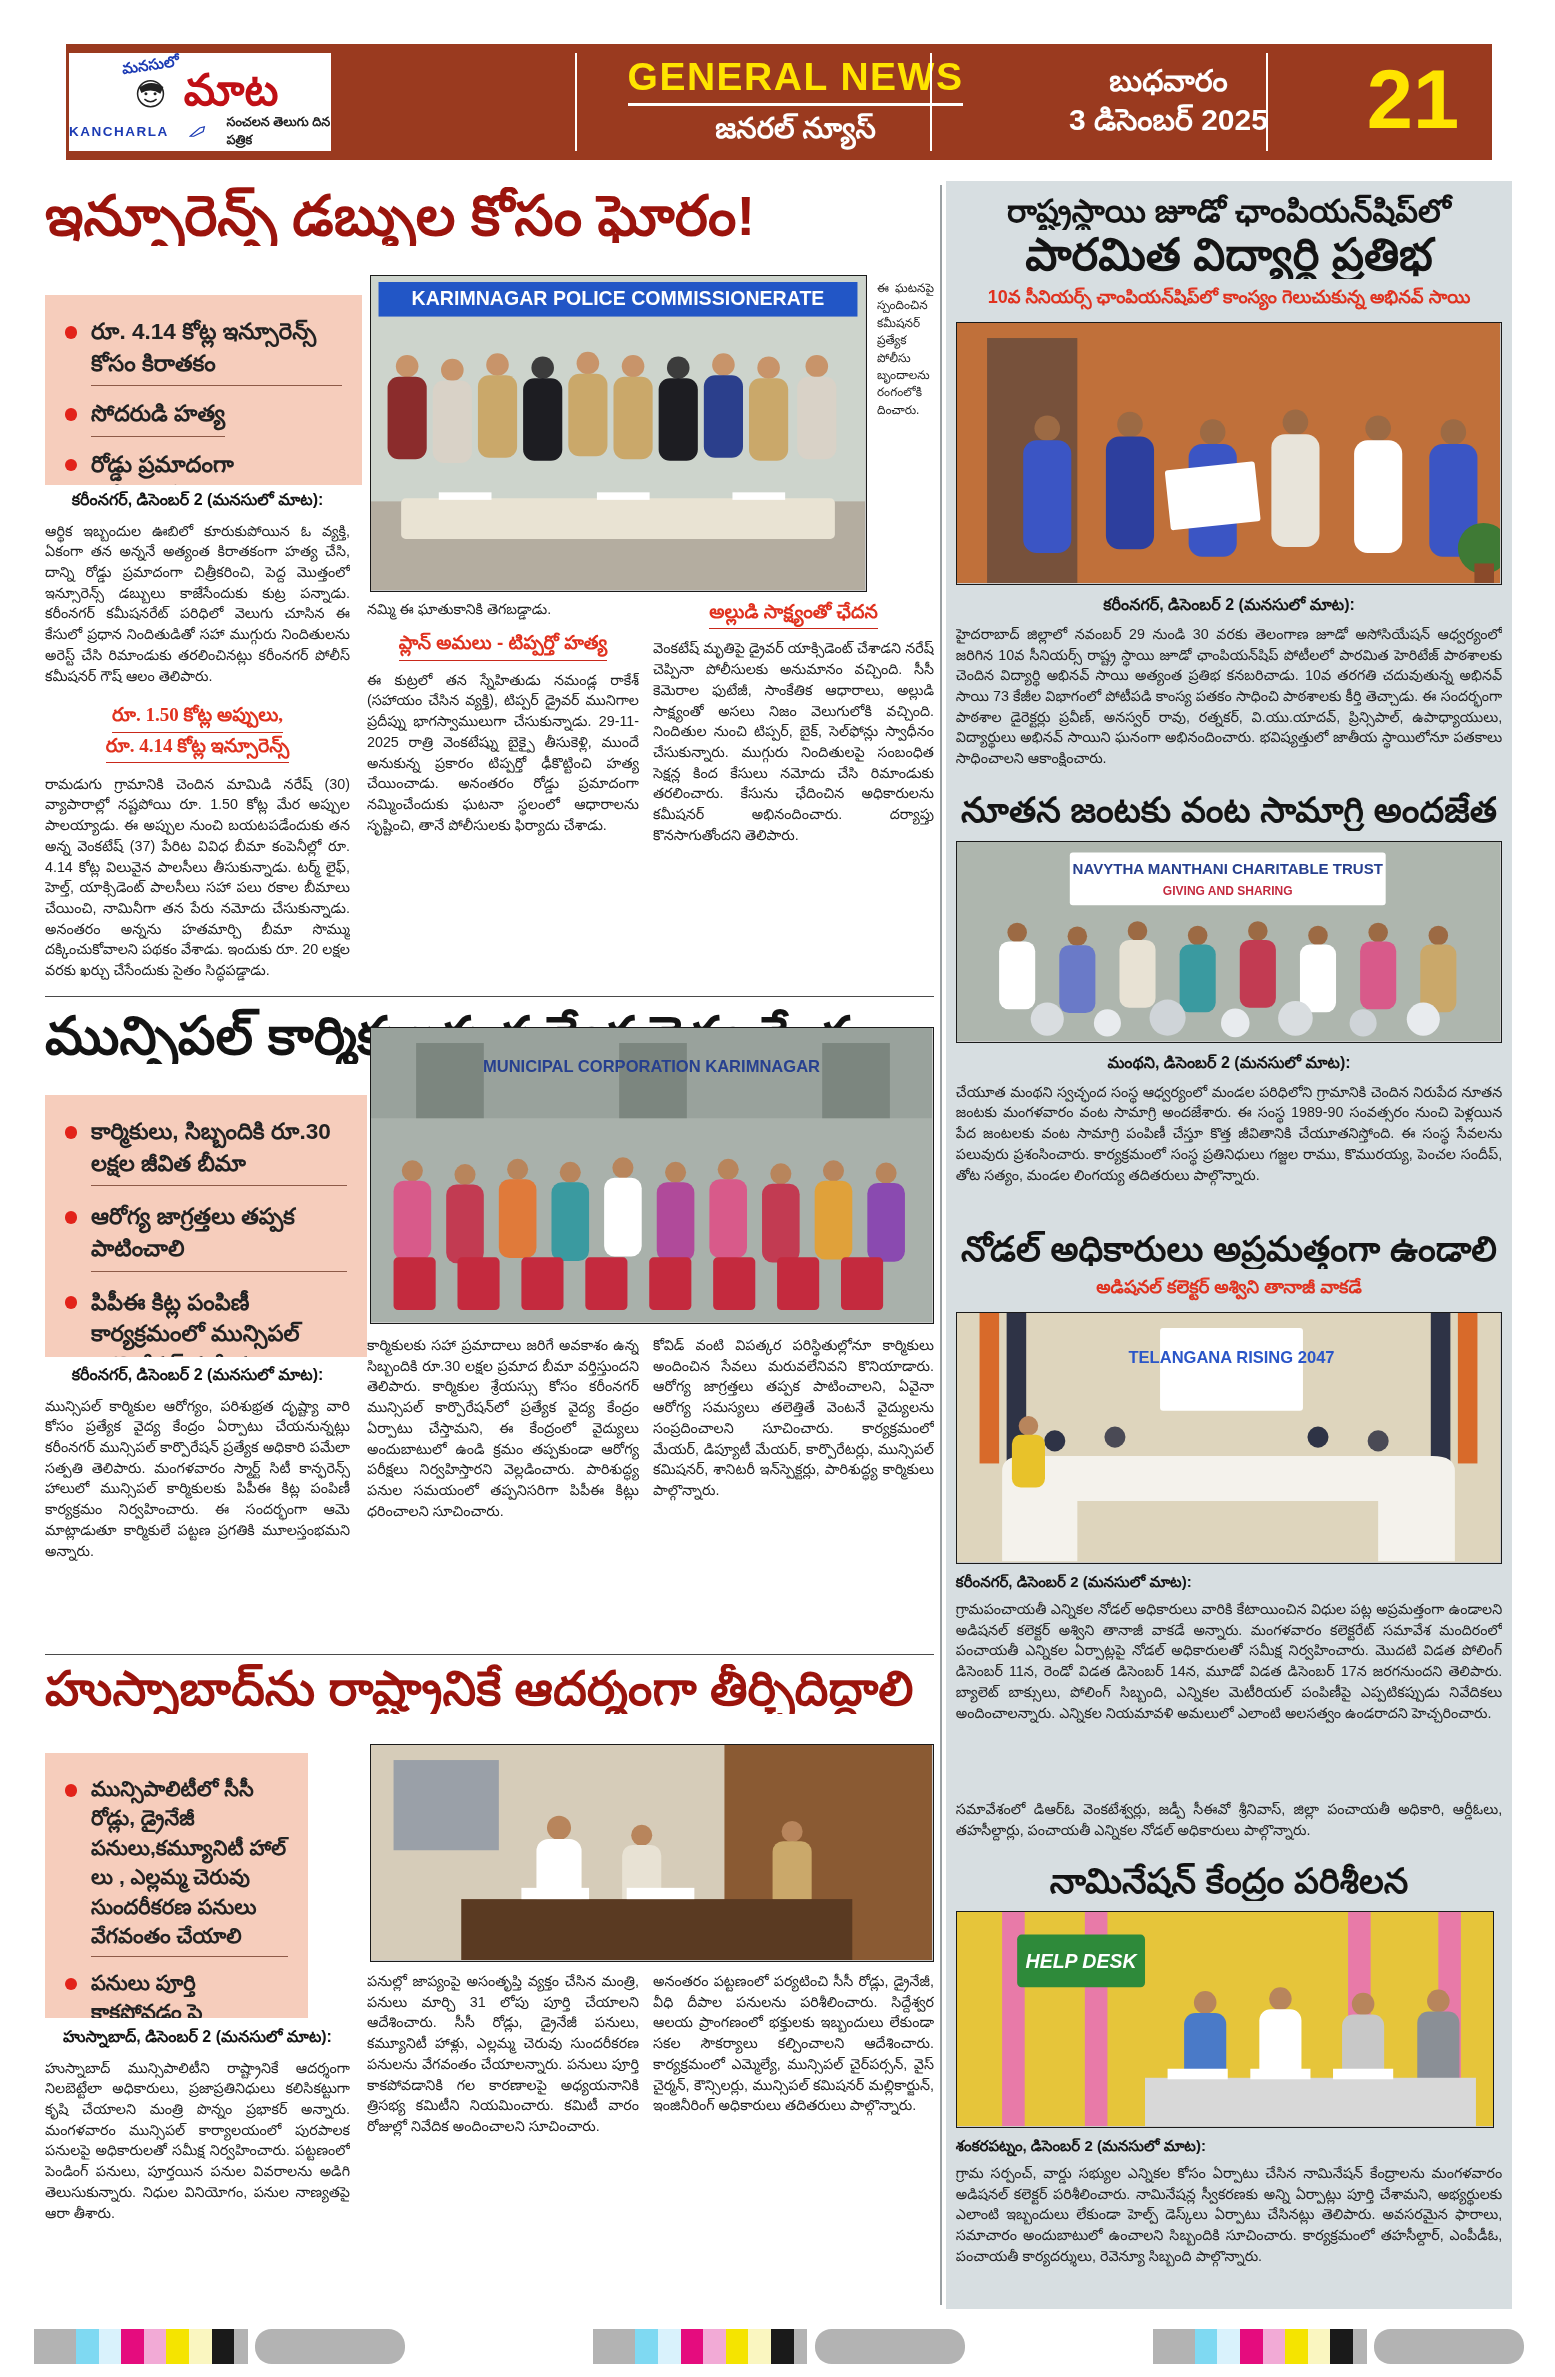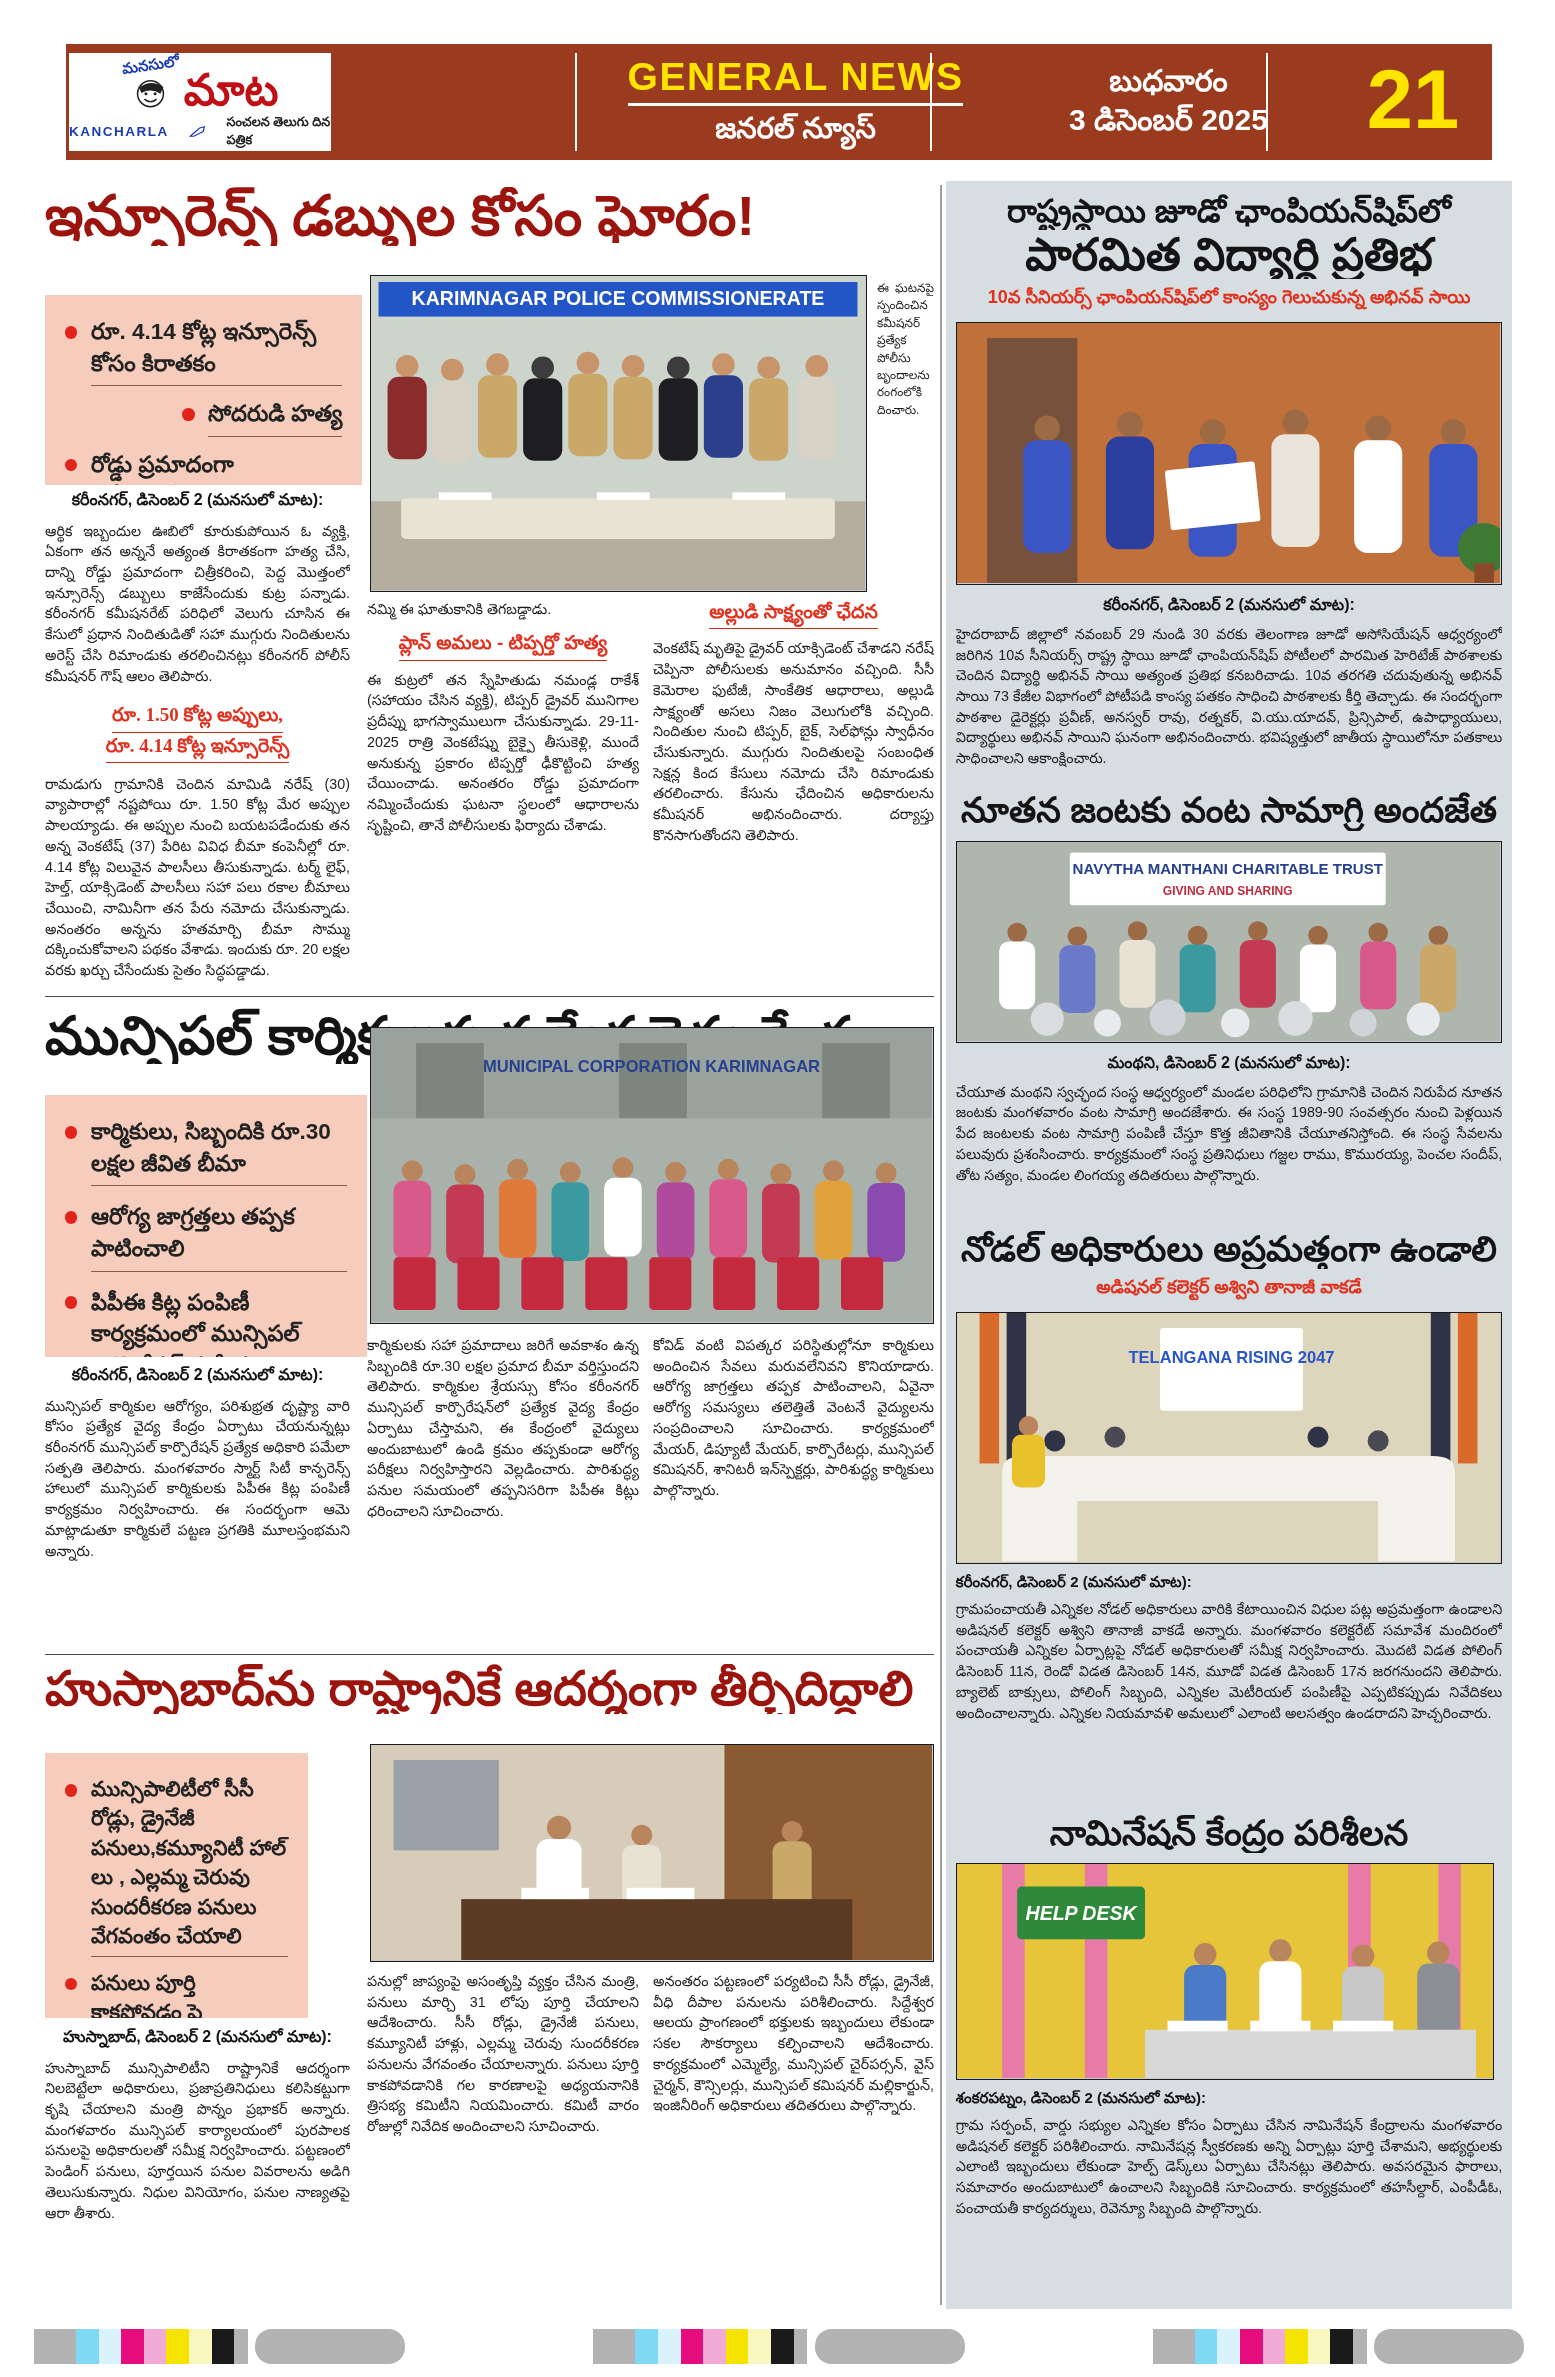--- a/index.html
+++ b/index.html
@@ -22,21 +22,21 @@
   .hdr-center{position:absolute;left:519px;top:10.5px;width:421px;text-align:center;}
   .hdr-en{color:#ffe400;font-weight:bold;font-size:39px;letter-spacing:1.5px;display:inline-block;border-bottom:3px solid #ffffff;padding-bottom:4.5px;}
   .hdr-te{color:#ffffff;font-weight:bold;font-size:29px;margin-top:6px;}
   .hdr-date{position:absolute;left:956px;top:16.6px;width:293px;text-align:center;color:#ffffff;font-weight:bold;font-size:30px;line-height:1.3;}
   .hdr-page{position:absolute;left:1219px;top:6px;width:256px;text-align:center;color:#ffe400;font-weight:bold;font-size:83px;line-height:1.2;}
 
   
   .hl{font-weight:bold;line-height:1.05;overflow:hidden;white-space:nowrap;}
   .hl-red{color:#9b140d;}
   .hl-black{color:#141414;}
-  .bullet-box{background:#f6cdbc;padding:21px 19.6px;display:flex;flex-direction:column;gap:15px;box-sizing:border-box;overflow:hidden;align-items:flex-end;}
+  .bullet-box{background:#f6cdbc;padding:21px 19.6px;display:flex;flex-direction:column;gap:15px;box-sizing:border-box;overflow:hidden;}
   .bullet-item{display:flex;gap:13.5px;font-size:22.6px;font-weight:bold;color:#232323;line-height:1.4;}
   .bullet-dot{width:12.8px;height:12.8px;border-radius:50%;background:#e2231a;margin-top:9.8px;flex:none;}
   .bullet-text{border-bottom:1.5px solid #8d5a48;padding-bottom:6px;}
   .dateline{font-weight:bold;font-size:16px;text-align:center;color:#141414;}
   .body-text{font-size:14.3px;line-height:1.45;text-align:justify;color:#1e1e1e;}
   .red-sub{color:#e0321f;font-weight:bold;text-align:center;font-size:19px;line-height:1.35;}
   .red-sub .u{display:inline-block;border-bottom:1.5px solid #c9281a;padding-bottom:3.8px;}
   .col{overflow:hidden;box-sizing:border-box;}
   .photo{border:1.5px solid #1a1a1a;background:#c9c9c9;overflow:hidden;box-sizing:border-box;}
   .photo svg{display:block;}
@@ -471,20 +471,21 @@
               <circle cx="560" cy="170" r="14" fill="#4a4a55"></circle>
             <g transform="translate(95,150)">
                 <circle r="13" fill="#b8855c"></circle>
                 <rect x="-22" y="12" width="44" height="70" rx="12" fill="#e8c22a"></rect>
               </g>
           </g>
         </svg>
       </div>
       <div class="rp-date-left">కరీంనగర్, డిసెంబర్ 2 (మనసులో మాట):</div>
       <div class="rp-body" style="height:194px;overflow:hidden;">గ్రామపంచాయతీ ఎన్నికల నోడల్ అధికారులు వారికి కేటాయించిన విధుల పట్ల అప్రమత్తంగా ఉండాలని అడిషనల్ కలెక్టర్ అశ్విని తానాజీ వాకడే అన్నారు. మంగళవారం కలెక్టరేట్ సమావేశ మందిరంలో పంచాయతీ ఎన్నికల ఏర్పాట్లపై నోడల్ అధికారులతో సమీక్ష నిర్వహించారు. మొదటి విడత పోలింగ్ డిసెంబర్ 11న, రెండో విడత డిసెంబర్ 14న, మూడో విడత డిసెంబర్ 17న జరగనుందని తెలిపారు. బ్యాలెట్ బాక్సులు, పోలింగ్ సిబ్బంది, ఎన్నికల మెటీరియల్ పంపిణీపై ఎప్పటికప్పుడు నివేదికలు అందించాలన్నారు. ఎన్నికల నియమావళి అమలులో ఎలాంటి అలసత్వం ఉండరాదని హెచ్చరించారు.</div>
+      <div class="rp-body" style="margin-top:6px;height:42px;overflow:hidden;">సమావేశంలో డిఆర్ఓ వెంకటేశ్వర్లు, జడ్పీ సీఈవో శ్రీనివాస్, జిల్లా పంచాయతీ అధికారి, ఆర్డీఓలు, తహసీల్దార్లు, పంచాయతీ ఎన్నికల నోడల్ అధికారులు పాల్గొన్నారు.</div>
     </div>
 
     <div class="rp-sec">
       <div class="rp-h">నామినేషన్ కేంద్రం పరిశీలన</div>
       <div class="photo" style="width:538px;height:217px;font-style:italic;">
         <svg width="543" height="214" viewBox="0 0 722 284" preserveAspectRatio="none">
           <rect width="722" height="284" fill="#e6c53a"></rect>
           <rect x="60" y="0" width="30" height="284" fill="#e87aa8"></rect>
             <rect x="170" y="0" width="30" height="284" fill="#e87aa8"></rect>
             <rect x="520" y="0" width="30" height="284" fill="#e87aa8"></rect>

